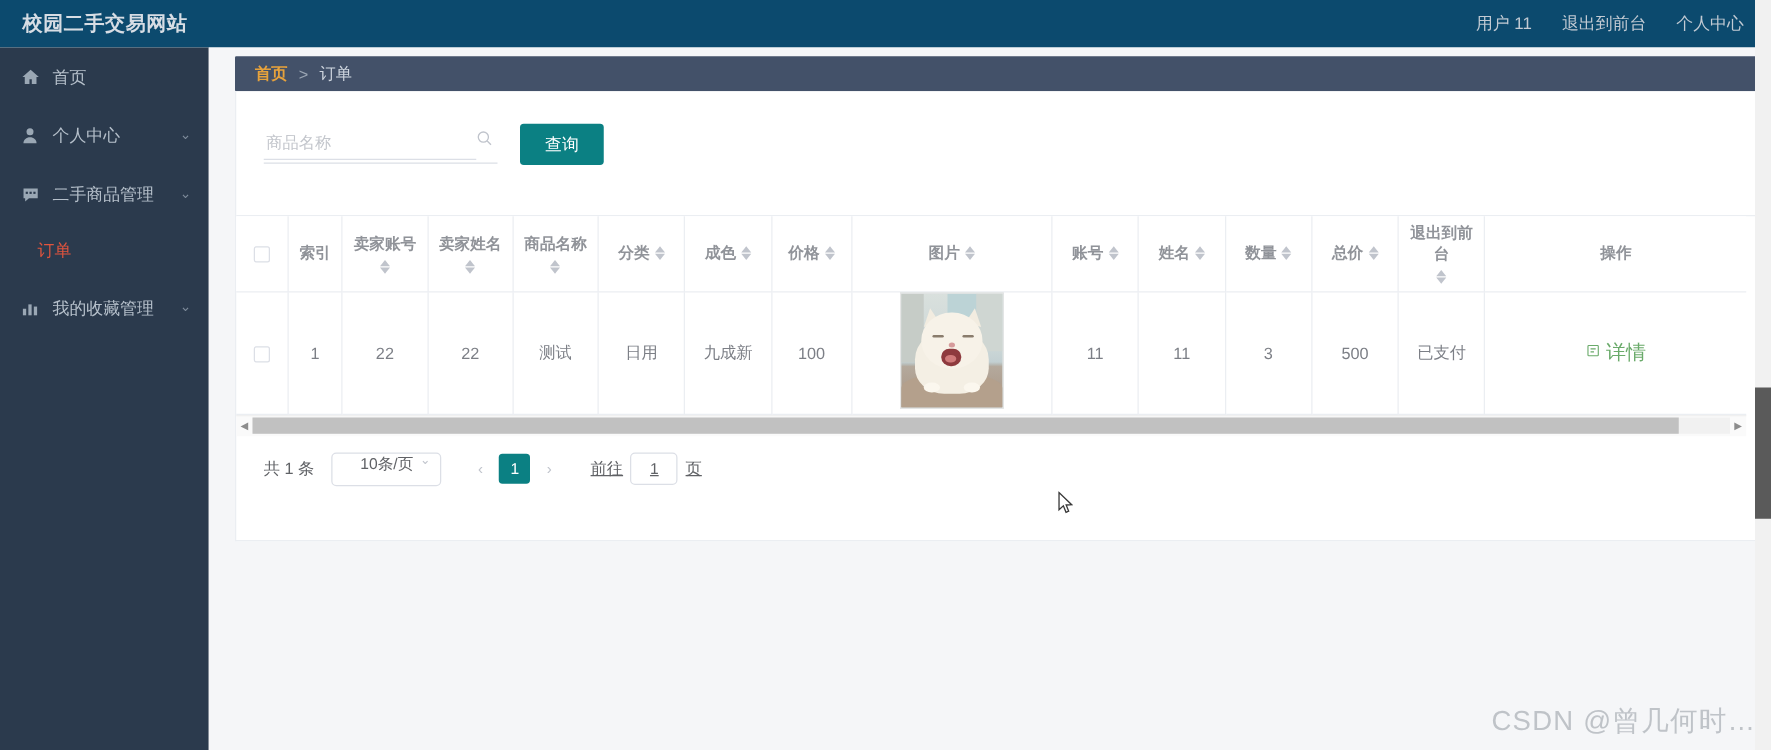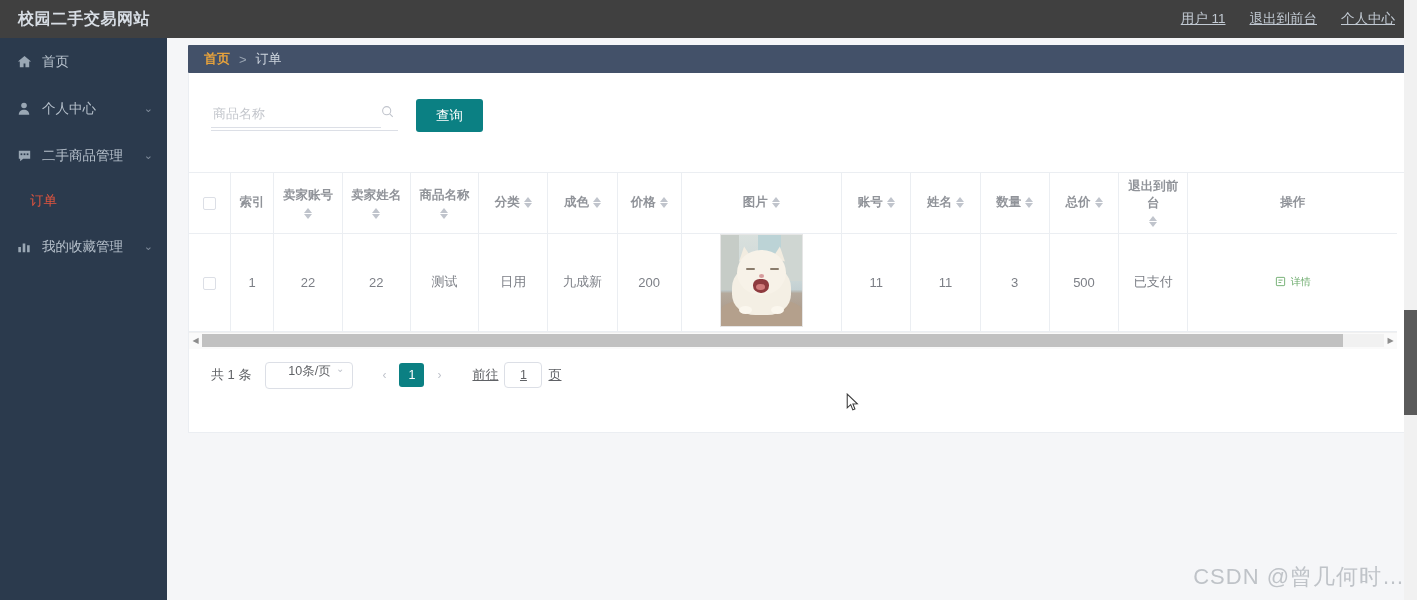--- a/index.html
+++ b/index.html
@@ -8,32 +8,32 @@
     width: 1417px; height: 600px;
     overflow: hidden;
     font-family: "Liberation Sans", "DejaVu Sans", sans-serif;
     background: #ffffff;
   }
   .app { position: relative; width: 1417px; height: 600px; background:#fff; }
 
   
   .topbar {
     position: absolute; top:0; left:0; width:1417px; height:38px;
-    background:#404040; color:#c9d1da;
+    background:#0c4a6e; color:#c9d1da;
     display:flex; align-items:center;
   }
   .brand {
     margin-left:18px; font-size:16px; font-weight:bold; color:#d7dde4;
     letter-spacing:0.5px;
   }
   .topright {
     margin-left:auto; display:flex; align-items:center; gap:24px;
     margin-right:22px; font-size:13.5px; color:#c2cad3;
   }
-  .topright span { cursor:pointer;text-decoration:underline; }
+  .topright span { cursor:pointer; }
 
   
   .sidebar {
     position:absolute; top:38px; left:0; width:167px; height:562px;
     background:#2b3a4d;
   }
   .nav-item {
     height:47px; display:flex; align-items:center; padding:0 14px 0 16px;
     color:#b6c0cb; font-size:13.5px; cursor:pointer; position:relative;
   }
@@ -114,21 +114,21 @@
     height:98px; border-bottom:1px solid #ebeef2;
     border-right:1px solid #ebeef2;
     text-align:center; font-size:13px; color:#7c7f86; padding:0 4px;
   }
   tbody td:last-child { border-right:none; }
   .cb {
     width:13px; height:13px; border:1px solid #dcdfe6; border-radius:2px;
     display:inline-block; background:#fff; cursor:pointer; vertical-align:middle;
   }
   .detail-link {
-    color:#6aaa6a; font-size:10px; display:inline-flex; align-items:center;
+    color:#6aaa6a; font-size:16px; display:inline-flex; align-items:center;
     gap:5px; cursor:pointer;
   }
 
   
   .thumb {
     width:83px; height:93px; display:inline-block; position:relative;
     overflow:hidden; background:#cfd9d8; border:1px solid #e6e6e6;
   }
   .t-wall   { position:absolute; inset:0; background:linear-gradient(180deg,#d9e0dd 0%,#cdd8d8 45%,#c3d0d2 60%, #b9bdb9 62%, #b4a99c 64%, #a79382 100%); }
   .t-door   { position:absolute; left:46%; top:0; width:30%; height:56%; background:#bcd3d6; }
@@ -442,21 +442,21 @@
             <tr>
               <td>
                 <span class="cb"></span>
               </td>
               <td>1</td>
               <td>22</td>
               <td>22</td>
               <td>测试</td>
               <td>日用</td>
               <td>九成新</td>
-              <td>200</td>
+              <td>100</td>
               <td>
                 <span class="thumb">
                   <span class="t-wall"></span><span class="t-left"></span>
                   <span class="t-door"></span><span class="t-door2"></span>
                   <span class="t-bed"></span>
                   <span class="t-body"></span>
                   <span class="t-ear-l"></span><span class="t-ear-r"></span>
                   <span class="t-head"></span>
                   <span class="t-eye-l"></span><span class="t-eye-r"></span>
                   <span class="t-nose"></span><span class="t-mouth"></span><span class="t-tongue"></span>

